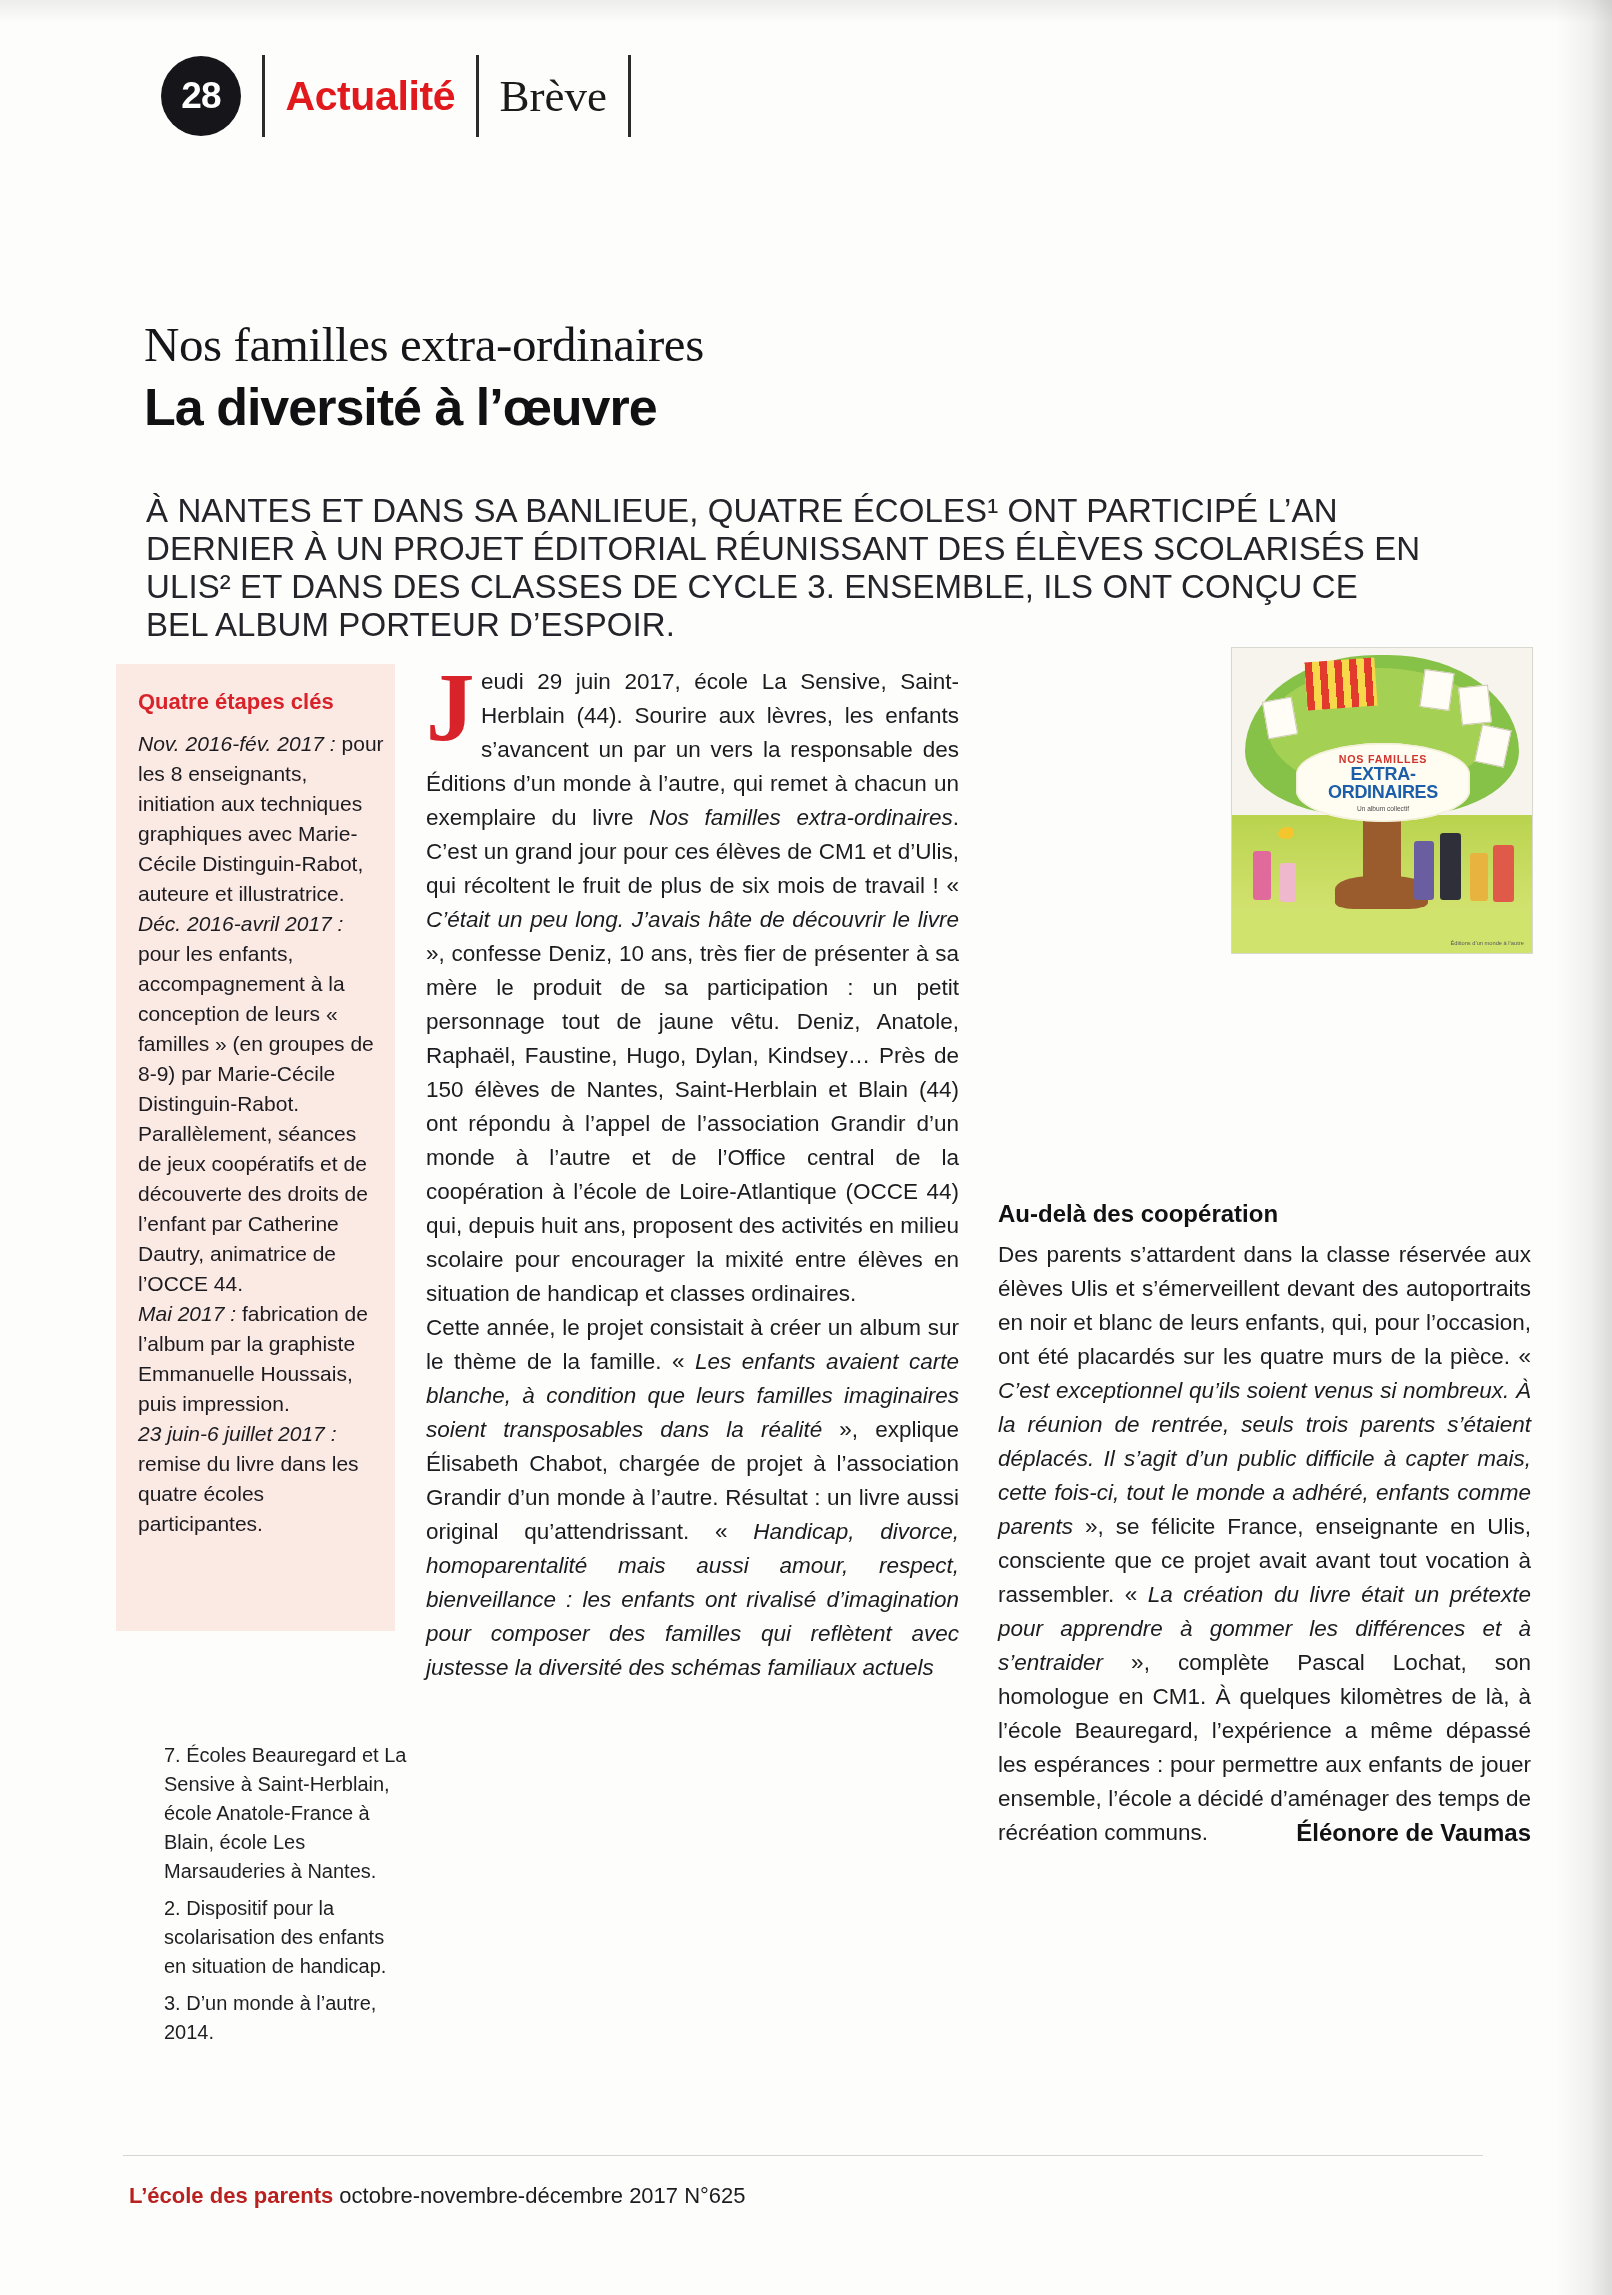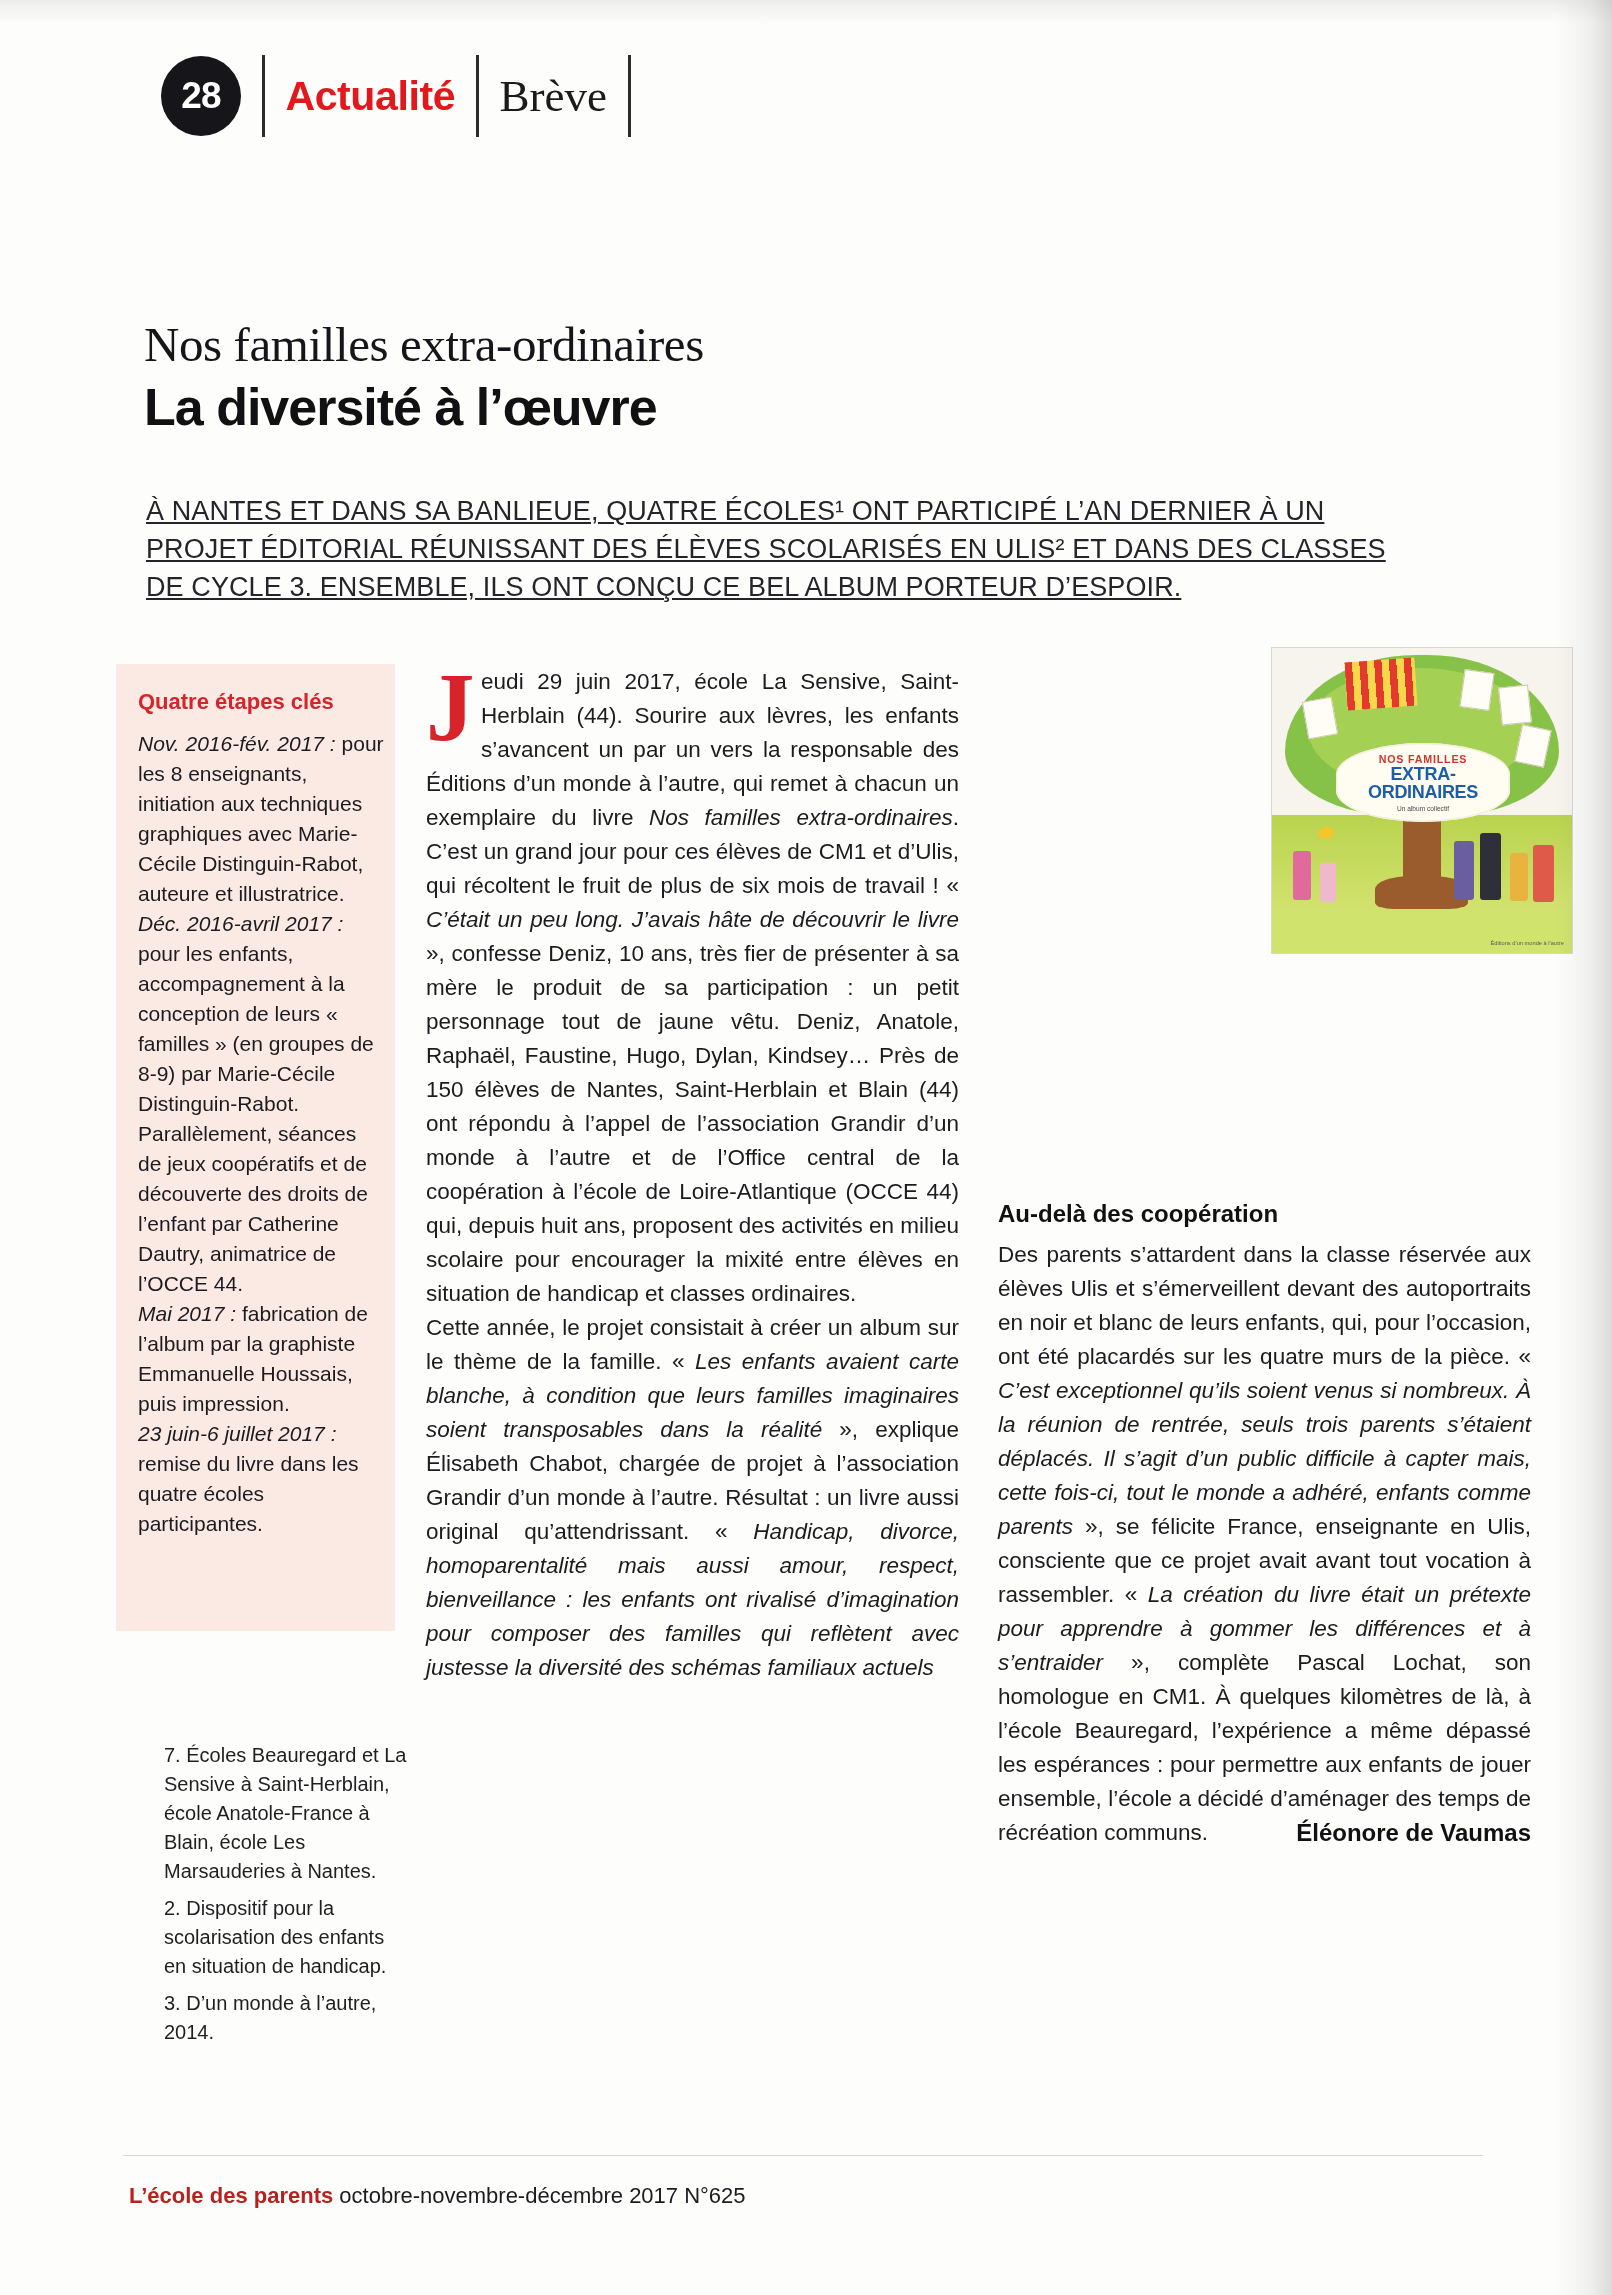--- a/index.html
+++ b/index.html
@@ -101,25 +101,24 @@
     font-size: 52px;
     color: #111114;
     letter-spacing: -1px;
   }
   .chapeau {
     position: absolute;
     left: 146px;
     top: 492px;
     width: 1278px;
     font-family: "Liberation Sans", sans-serif;
-    font-size: 27px;
+    font-size: 33px;
     line-height: 38px;
     color: #24242a;
     letter-spacing: 0.1px;
-    text-decoration: underline;
   }
 
   
   .col {
     position: absolute;
     font-size: 22.5px;
     line-height: 34px;
     text-align: justify;
     color: #1c1c20;
   }
@@ -210,21 +209,20 @@
   
   .cover {
     position: absolute;
     left: 1231px;
     top: 647px;
     width: 300px;
     height: 305px;
     background: #e5e5e5;
     border: 0.8px solid #d8d7d0;
     overflow: hidden;
-    margin-left: 40px;
   }
   .cv-sky { position: absolute; inset: 0; background: #f6f4ec; }
   .cv-grass {
     position: absolute; left: 0; right: 0; bottom: 0; height: 138px;
     background: linear-gradient(to bottom, #b9d34e, #cfe06a 60%, #dbe77e);
   }
   .cv-grass2 {
     position: absolute; left: 0; right: 0; bottom: 0; height: 43px;
     background: #cfe36d;
   }

